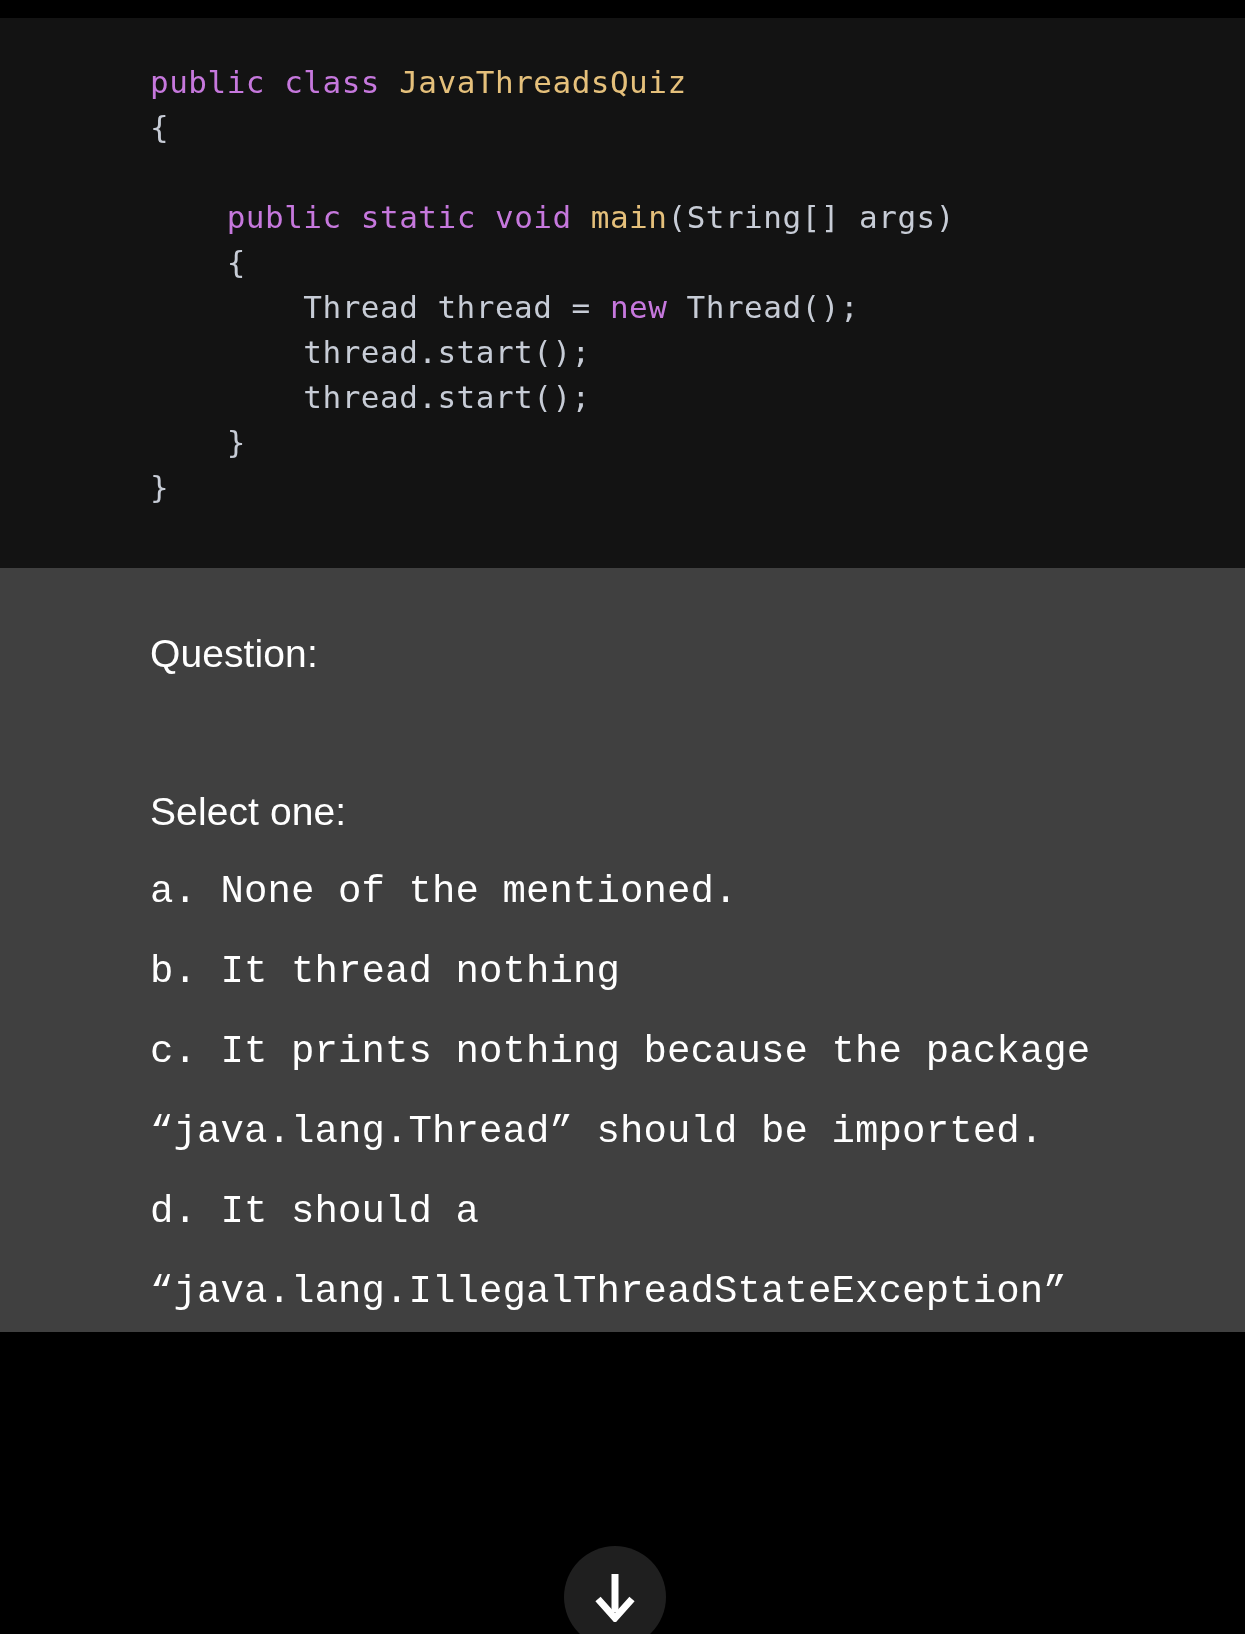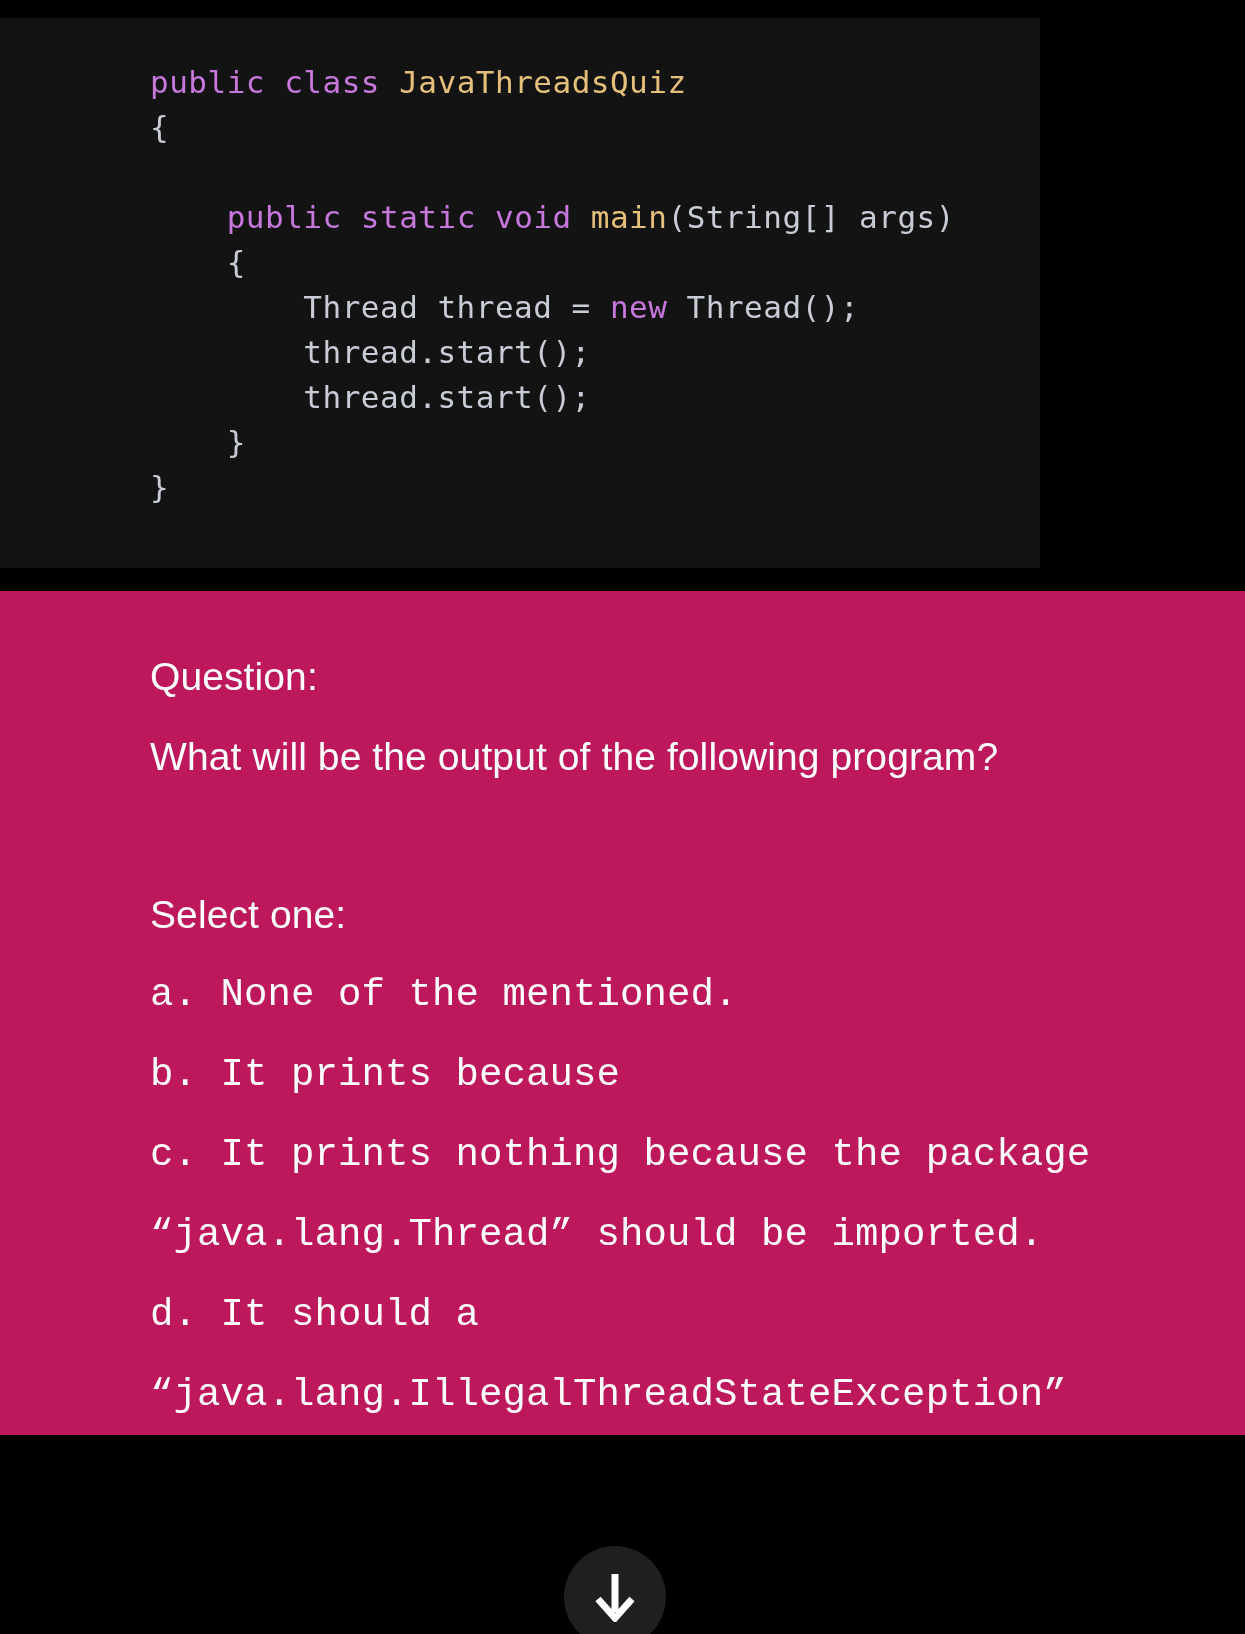--- a/index.html
+++ b/index.html
@@ -19,45 +19,44 @@
 
   
   .top-strip {
     height: 18px;
     background: #000000;
   }
 
   
   .code-card {
     background: #131313;
-    width: 1040px;
+    width: 1245px;
     padding: 42px 0 58px 0;
   }
 
   .code-block {
     font-family: "DejaVu Sans Mono", "Liberation Mono", monospace;
     font-size: 31px;
     line-height: 45px;
     letter-spacing: 0.5px;
     white-space: pre;
     color: #c7ccd6;
     padding-left: 150px;
   }
 
   .tok-kw       { color: #c678dd; }
   .tok-type     { color: #e5c07b; }
   .tok-plain    { color: #c7ccd6; }
   .tok-punct    { color: #c7ccd6; }
 
   
   .quiz {
-    background: #be185d;
+    background: #404040;
     padding: 46px 150px 0 150px;
     color: #ffffff;
-    margin-top: 23px;
   }
 
   .quiz p {
     font-size: 39px;
     line-height: 80px;
     color: #ffffff;
     font-weight: 400;
     letter-spacing: 0.1px;
   }
 
@@ -101,28 +100,27 @@
 <span>    </span><span class="tok-punct">{</span>
 <span>        </span><span class="tok-plain">Thread</span><span class="tok-plain"> thread </span><span class="tok-punct">= </span><span class="tok-kw">new</span><span class="tok-plain"> Thread();</span>
 <span>        </span><span class="tok-plain">thread.start();</span>
 <span>        </span><span class="tok-plain">thread.start();</span>
 <span>    </span><span class="tok-punct">}</span>
 <span class="tok-punct">}</span></div>
 </div>
 
 <div class="quiz">
   <p>Question:</p>
-  <p>What will be the output of the following program?</p>
 
   <div class="spacer-block"></div>
 
   <p>Select one:</p>
 
   <div class="option">a. None of the mentioned.</div>
-  <div class="option">b. It prints because</div>
+  <div class="option">b. It thread nothing</div>
   <div class="option">c. It prints nothing because the package “java.lang.Thread” should be imported.</div>
   <div class="option">d. It should a “java.lang.IllegalThreadStateException”</div>
 </div>
 
 <button class="fab" aria-label="Scroll to bottom">
   <span>
     <svg width="46" height="50" viewBox="0 0 46 50" aria-hidden="true">
       <path d="M23 2 L23 40" stroke="#ffffff" stroke-width="7" stroke-linecap="butt" fill="none"></path>
       <path d="M6 27 L23 46 L40 27" stroke="#ffffff" stroke-width="7" stroke-linejoin="miter" stroke-linecap="butt" fill="none"></path>
     </svg>

